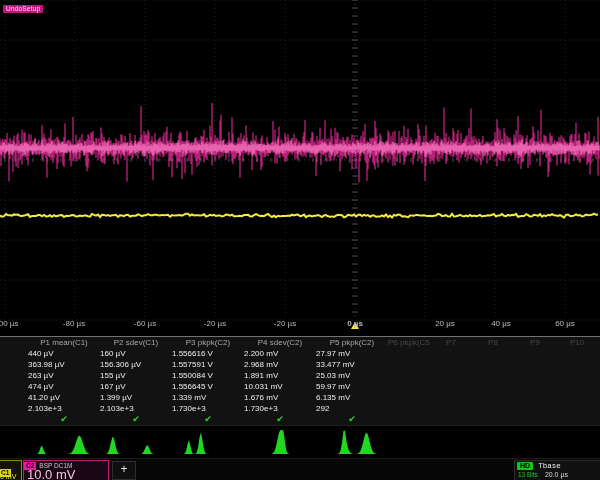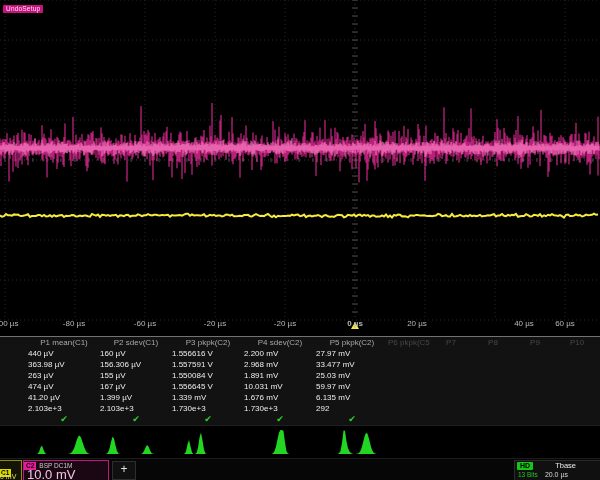--- a/index.html
+++ b/index.html
@@ -37,21 +37,21 @@
   .c2-box{left:23px;width:84px;border:1px solid #c2187f;background:#1a0713;}
   .c2-row{display:flex;align-items:center;height:9px;}
   .c2-chip{background:#e81b9e;color:#000;font-size:6.5px;line-height:8px;padding:0 2px;font-weight:bold;}
   .coupling{font-size:6.5px;color:#c9c9c9;margin-left:3px;white-space:nowrap;}
   .c2-scale{font-size:13px;color:#f2c3e0;margin-left:3px;line-height:9px;white-space:nowrap;}
   .cross-box{position:absolute;left:112px;top:2px;width:22px;height:17px;border:1px solid #2e2e2e;background:#101010;
     color:#e0e0e0;text-align:center;font-size:12px;line-height:15px;}
   .tbase-box{position:absolute;left:514px;top:1px;width:86px;height:19px;border:1px solid #2a2a2a;background:#101010;}
   .tb-row{display:flex;align-items:center;height:9px;}
   .hd-chip{background:#18c418;color:#000;font-size:7px;line-height:8px;font-weight:bold;padding:0 3px;border-radius:1px;margin-left:2px;}
-  .tbase-label{color:#ececec;font-size:7.5px;margin-left:22px;white-space:nowrap;}
+  .tbase-label{color:#ececec;font-size:7.5px;margin-left:5px;white-space:nowrap;font-family:Liberation Mono, monospace;}
   .bits{color:#21c421;font-size:6.5px;margin-left:3px;white-space:nowrap;}
   .tbase-scale{color:#d8d8d8;font-size:7px;margin-left:7px;white-space:nowrap;}
 </style>
 </head>
 <body>
 
 <div id="screen">
 
   <div id="grid-area">
     <svg id="wave-svg" width="600" height="332">
@@ -163,22 +163,22 @@
         <path d="M351 329 L359 329 L355 322 Z" fill="#f6ec3d"></path>
       </svg>
     <span id="undo-label">UndoSetup</span>
     <div id="time-labels">
         <span class="time-label" style="left: 5px;">-100 µs</span>
         <span class="time-label" style="left: 74px;">-80 µs</span>
         <span class="time-label" style="left: 145px;">-60 µs</span>
         <span class="time-label" style="left: 215px;">-20 µs</span>
         <span class="time-label" style="left: 285px;">-20 µs</span>
         <span class="time-label" style="left: 355px; font-weight: bold;">0 µs</span>
-        <span class="time-label" style="left: 417px;">20 µs</span>
-        <span class="time-label" style="left: 524px;">40 µs</span>
+        <span class="time-label" style="left: 445px;">20 µs</span>
+        <span class="time-label" style="left: 501px;">40 µs</span>
         <span class="time-label" style="left: 565px;">60 µs</span>
       </div>
   </div>
 
   <div id="measure-table">
       <div class="pad"></div>
       <div class="th">P1 mean(C1)</div>
       <div class="th">P2 sdev(C1)</div>
       <div class="th">P3 pkpk(C2)</div>
       <div class="th">P4 sdev(C2)</div>

